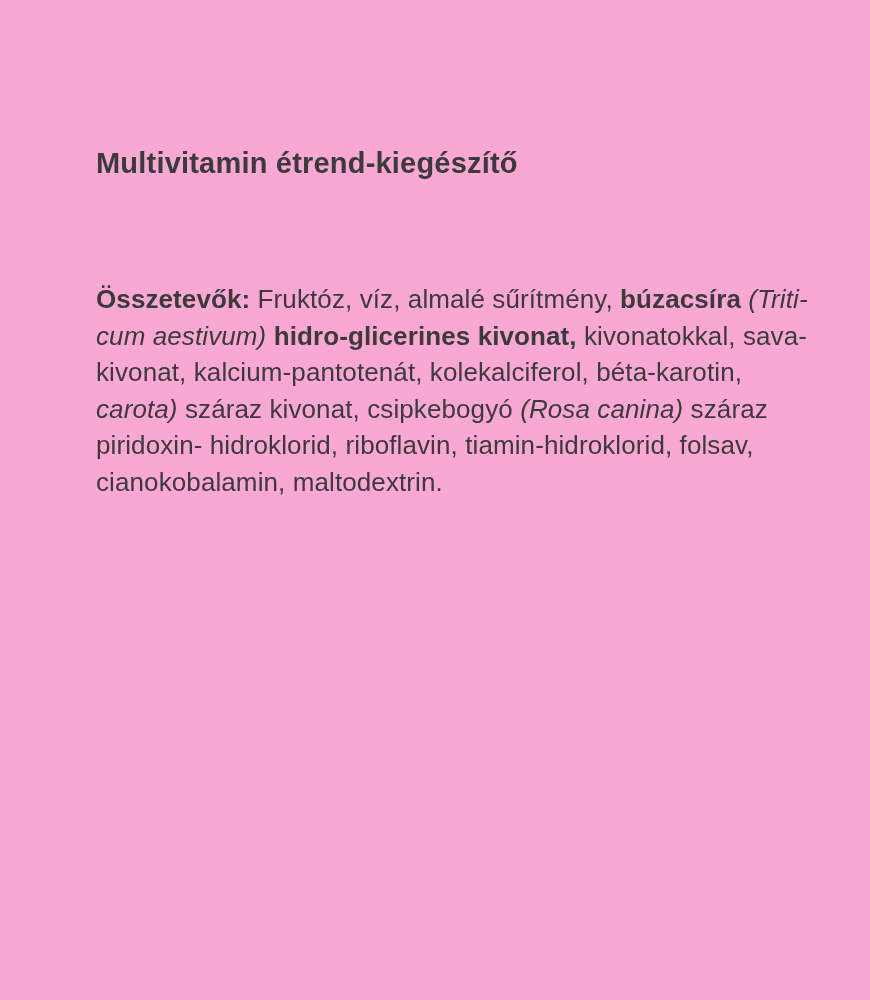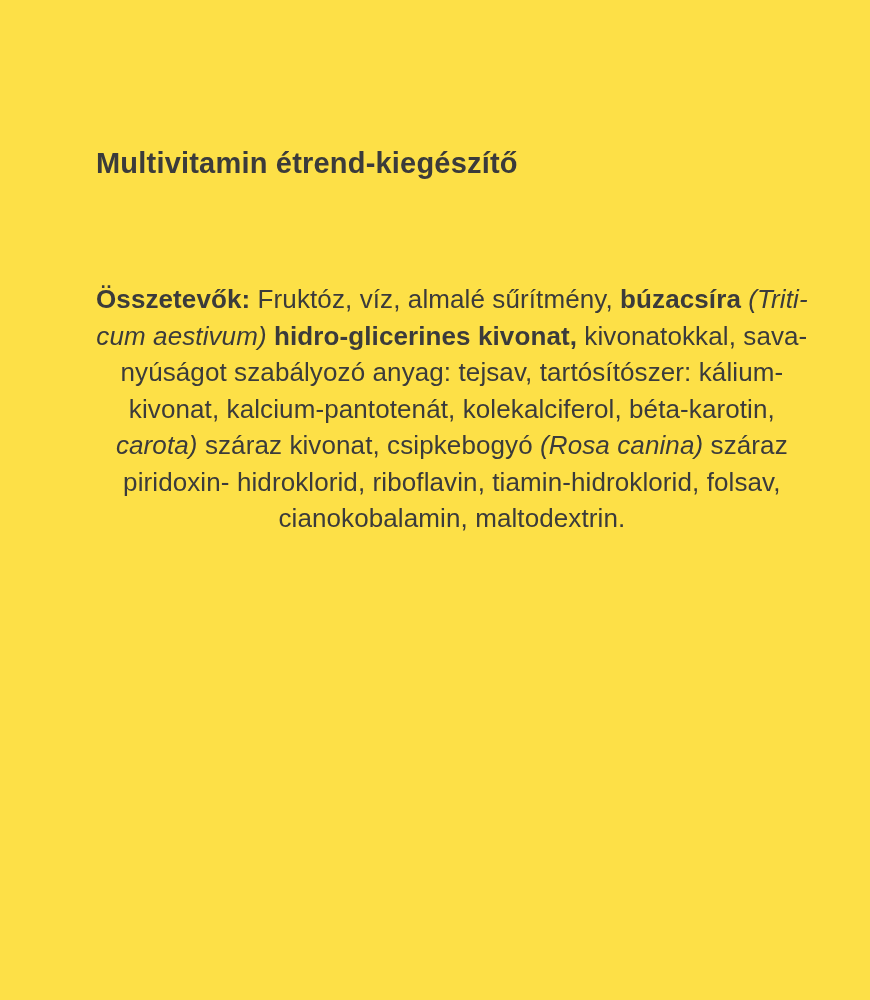--- a/index.html
+++ b/index.html
@@ -12,61 +12,59 @@
     background: #ffffff;
     position: relative;
     overflow: hidden;
     font-family: "Liberation Sans", "DejaVu Sans", sans-serif;
     color: #3b3b3b;
     -webkit-font-smoothing: antialiased;
   }
   .label-page {
     position: absolute;
     inset: 0;
-    background: #fde047;
+    background: #f9a8d4;
   }
   .product-title {
     position: absolute;
     left: 96px;
     top: 140px;
     font-size: 29px;
     line-height: 47px;
     font-weight: 700;
     letter-spacing: 0.2px;
     white-space: nowrap;
   }
   .ingredients-paragraph {
     position: absolute;
     left: 96px;
     top: 281px;
     font-size: 26px;
     line-height: 36.5px;
     font-weight: 400;
     letter-spacing: 0.1px;
-    text-align: center;
   }
   .line {
     white-space: pre;
   }
   .seg-r { font-weight: 400; font-style: normal; }
   .seg-b { font-weight: 700; font-style: normal; }
   .seg-i { font-weight: 400; font-style: italic; }
 </style>
 </head>
 <body>
 
 <div class="label-page">
 
   <div class="product-title">
     <div class="title-line">Multivitamin étrend-kiegészítő</div>
   </div>
 
   <div class="ingredients-paragraph">
       <div class="line"><span class="seg-b">Összetevők:</span><span class="seg-r"> Fruktóz, víz, almalé sűrítmény, </span><span class="seg-b">búzacsíra</span><span class="seg-r"> </span><span class="seg-i">(Triti-</span></div>
       <div class="line"><span class="seg-i">cum aestivum)</span><span class="seg-r"> </span><span class="seg-b">hidro-glicerines kivonat,</span><span class="seg-r"> kivonatokkal, sava-</span></div>
-      <div class="line"><span class="seg-r">nyúságot szabályozó anyag: tejsav, tartósítószer: kálium-</span></div>
       <div class="line"><span class="seg-r">kivonat, kalcium-pantotenát, kolekalciferol, béta-karotin,</span></div>
       <div class="line"><span class="seg-i">carota)</span><span class="seg-r"> száraz kivonat, csipkebogyó </span><span class="seg-i">(Rosa canina)</span><span class="seg-r"> száraz</span></div>
       <div class="line"><span class="seg-r">piridoxin- hidroklorid, riboflavin, tiamin-hidroklorid, folsav,</span></div>
       <div class="line"><span class="seg-r">cianokobalamin, maltodextrin.</span></div>
     </div>
 
 </div>
 
 </body></html>

